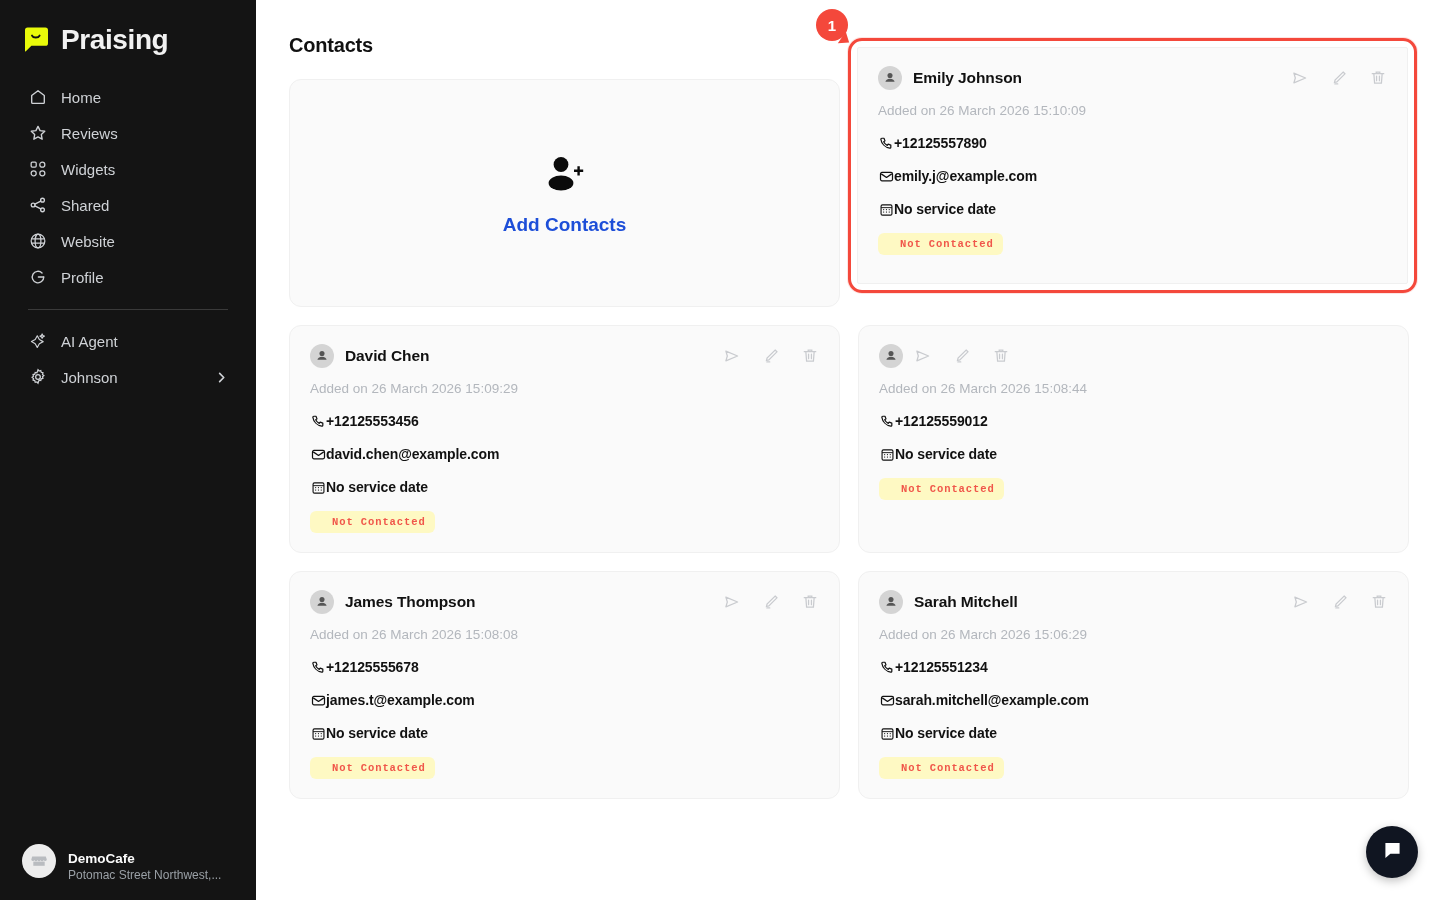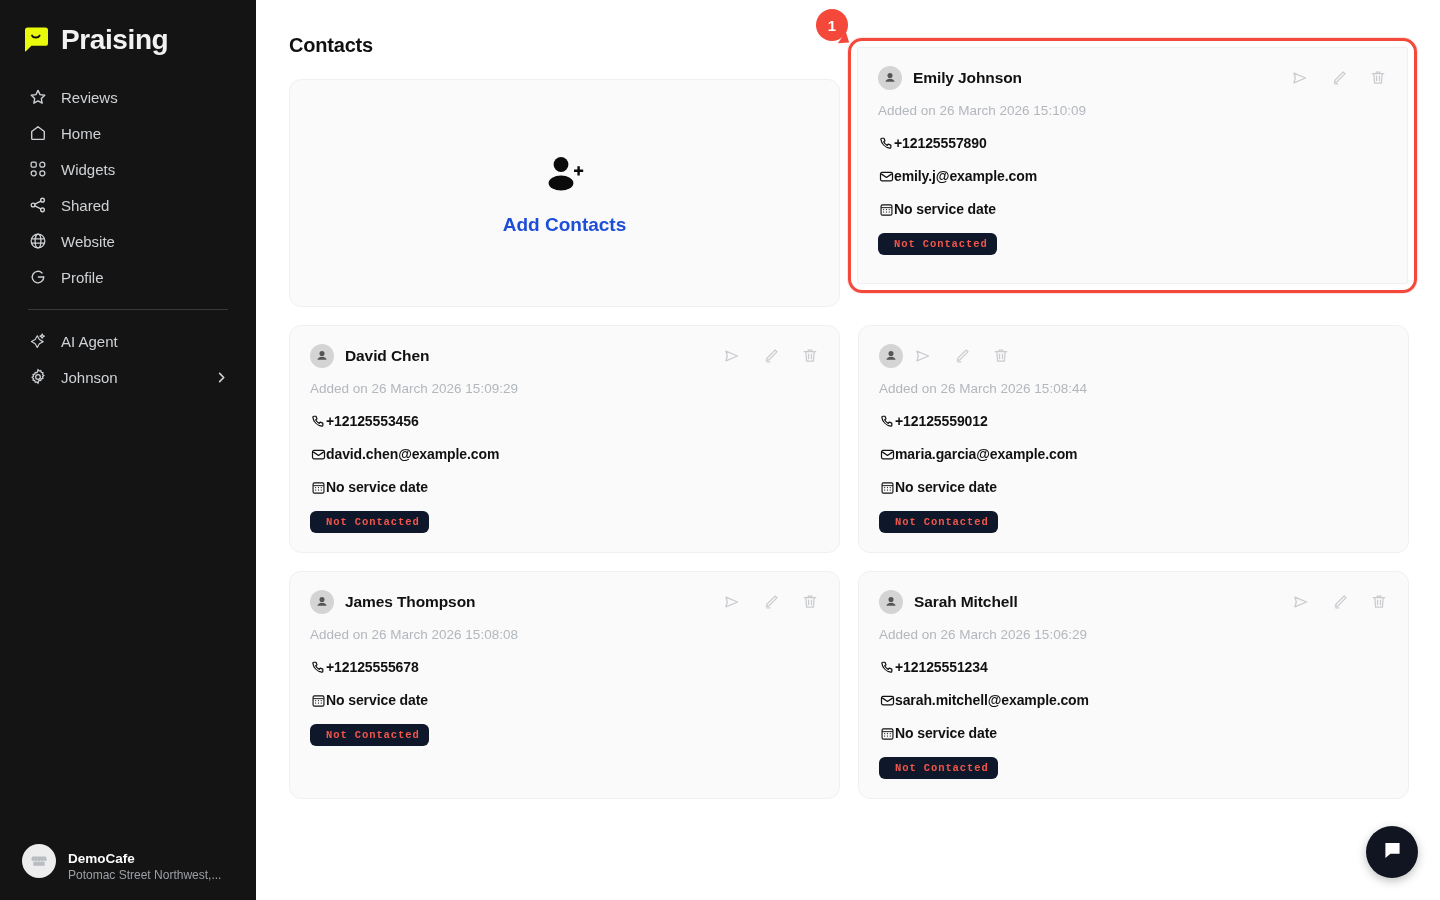--- a/index.html
+++ b/index.html
@@ -64,23 +64,23 @@
   .c-actions .act { width: 18px; height: 18px; cursor: pointer; display: flex; align-items: center; justify-content: center; }
 
   .c-added { font-size: 13.5px; color: #b3b7bd; margin-top: 13px; }
 
   .c-row { display: flex; align-items: center; margin-top: 17px; }
   .c-row .ic { width: 16px; height: 16px; flex: 0 0 16px; display: flex; align-items: center; justify-content: center; }
   .c-row .txt { font-size: 14px; color: #111; font-weight: 600; letter-spacing: -0.1px; }
 
   .badge {
     display: inline-block; margin-top: 16px;
-    background: #0f172a; color: #f0564a;
+    background: #fef9c3; color: #f0564a;
     font-size: 10.5px; font-weight: 700; letter-spacing: 0.9px;
-    padding: 5px 9px 5px 16px; border-radius: 6px;
+    padding: 5px 9px 5px 22px; border-radius: 6px;
     font-family: "Liberation Mono", monospace;
     text-align: right;
   }
 
   
   .card.highlight {
     position: absolute; left: 592px; top: 38px;
     width: 569px; height: 255px; padding: 0;
     background: transparent; border: 3px solid #f4483b; border-radius: 14px;
     z-index: 5; box-shadow: 0 0 0 1px rgba(244,72,59,0.15);
@@ -124,34 +124,34 @@
           <path d="M10 9.6c1.2 2.6 6.4 2.6 7.6 0" stroke="#111" stroke-width="1.9" fill="none" stroke-linecap="round"></path>
         </svg>
       </span>
       <span class="brand-name">Praising</span>
     </div>
 
     <nav class="nav">
 
       <div class="nav-item">
         <span class="ic">
+          <svg width="18" height="18" viewBox="0 0 20 20" fill="none" stroke="#cfd2d6" stroke-width="1.5" stroke-linecap="round" stroke-linejoin="round">
+              <path d="M3 8.4 10 3l7 5.4V16a1 1 0 0 1-1 1H4a1 1 0 0 1-1-1V8.4z"></path>
+            </svg>
+        </span>
+        <span class="lbl">Home</span>
+      </div>
+
+      <div class="nav-item">
+        <span class="ic">
           <svg width="18" height="18" viewBox="0 0 20 20" fill="none" stroke="#cfd2d6" stroke-width="1.5" stroke-linejoin="round">
               <path d="M10 2.6l2.3 4.8 5.2.7-3.8 3.6.9 5.2L10 14.4 5.4 16.9l.9-5.2L2.5 8.1l5.2-.7z"></path>
             </svg>
         </span>
         <span class="lbl">Reviews</span>
-      </div>
-
-      <div class="nav-item">
-        <span class="ic">
-          <svg width="18" height="18" viewBox="0 0 20 20" fill="none" stroke="#cfd2d6" stroke-width="1.5" stroke-linecap="round" stroke-linejoin="round">
-              <path d="M3 8.4 10 3l7 5.4V16a1 1 0 0 1-1 1H4a1 1 0 0 1-1-1V8.4z"></path>
-            </svg>
-        </span>
-        <span class="lbl">Home</span>
       </div>
 
 
       <div class="nav-item">
         <span class="ic">
           <svg width="18" height="18" viewBox="0 0 20 20" fill="none" stroke="#cfd2d6" stroke-width="1.4">
               <rect x="2.4" y="2.4" width="5.6" height="5.6" rx="1.2"></rect>
               <circle cx="14.8" cy="5.2" r="2.8"></circle>
               <circle cx="5.2" cy="14.8" r="2.8"></circle>
               <circle cx="14.8" cy="14.8" r="2.8"></circle>
@@ -357,29 +357,20 @@
         <div class="c-row">
           <span class="ic">
               <svg width="15" height="15" viewBox="0 0 16 16" fill="none" stroke="#111" stroke-width="1.3" stroke-linecap="round" stroke-linejoin="round">
                 <path d="M3 2.4h2.3l1.1 2.8-1.4 1a8.2 8.2 0 0 0 3.8 3.8l1-1.4 2.8 1.1v2.3a1 1 0 0 1-1.1 1A11.4 11.4 0 0 1 2 3.5 1 1 0 0 1 3 2.4z"></path>
               </svg>
             </span>
           <span class="txt">+12125559012</span>
         </div>
         <div class="c-row">
           <span class="ic">
-              <svg width="15" height="15" viewBox="0 0 16 16" fill="none" stroke="#111" stroke-width="1.3" stroke-linejoin="round">
-                <rect x="1.6" y="3.6" width="12.8" height="9" rx="1.6"></rect>
-                <path d="M2.4 5.2L8 9l5.6-3.8"></path>
-              </svg>
-            </span>
-          <span class="txt">maria.garcia@example.com</span>
-        </div>
-        <div class="c-row">
-          <span class="ic">
               <svg width="15" height="15" viewBox="0 0 16 16" fill="none" stroke="#111" stroke-width="1.2">
                 <rect x="2.2" y="3" width="11.6" height="11" rx="1.5"></rect>
                 <path d="M2.2 6h11.6" stroke-width="1"></path>
                 <g fill="#111" stroke="none">
                   <rect x="4.4" y="7.6" width="1.1" height="1.1"></rect>
                   <rect x="7.4" y="7.6" width="1.1" height="1.1"></rect>
                   <rect x="10.4" y="7.6" width="1.1" height="1.1"></rect>
                   <rect x="4.4" y="10.2" width="1.1" height="1.1"></rect>
                   <rect x="7.4" y="10.2" width="1.1" height="1.1"></rect>
                   <rect x="10.4" y="10.2" width="1.1" height="1.1"></rect>
@@ -425,20 +416,29 @@
         <div class="c-row">
           <span class="ic">
               <svg width="15" height="15" viewBox="0 0 16 16" fill="none" stroke="#111" stroke-width="1.3" stroke-linecap="round" stroke-linejoin="round">
                 <path d="M3 2.4h2.3l1.1 2.8-1.4 1a8.2 8.2 0 0 0 3.8 3.8l1-1.4 2.8 1.1v2.3a1 1 0 0 1-1.1 1A11.4 11.4 0 0 1 2 3.5 1 1 0 0 1 3 2.4z"></path>
               </svg>
             </span>
           <span class="txt">+12125555678</span>
         </div>
         <div class="c-row">
           <span class="ic">
+              <svg width="15" height="15" viewBox="0 0 16 16" fill="none" stroke="#111" stroke-width="1.3" stroke-linejoin="round">
+                <rect x="1.6" y="3.6" width="12.8" height="9" rx="1.6"></rect>
+                <path d="M2.4 5.2L8 9l5.6-3.8"></path>
+              </svg>
+            </span>
+          <span class="txt">james.t@example.com</span>
+        </div>
+        <div class="c-row">
+          <span class="ic">
               <svg width="15" height="15" viewBox="0 0 16 16" fill="none" stroke="#111" stroke-width="1.2">
                 <rect x="2.2" y="3" width="11.6" height="11" rx="1.5"></rect>
                 <path d="M2.2 6h11.6" stroke-width="1"></path>
                 <g fill="#111" stroke="none">
                   <rect x="4.4" y="7.6" width="1.1" height="1.1"></rect>
                   <rect x="7.4" y="7.6" width="1.1" height="1.1"></rect>
                   <rect x="10.4" y="7.6" width="1.1" height="1.1"></rect>
                   <rect x="4.4" y="10.2" width="1.1" height="1.1"></rect>
                   <rect x="7.4" y="10.2" width="1.1" height="1.1"></rect>
                   <rect x="10.4" y="10.2" width="1.1" height="1.1"></rect>

